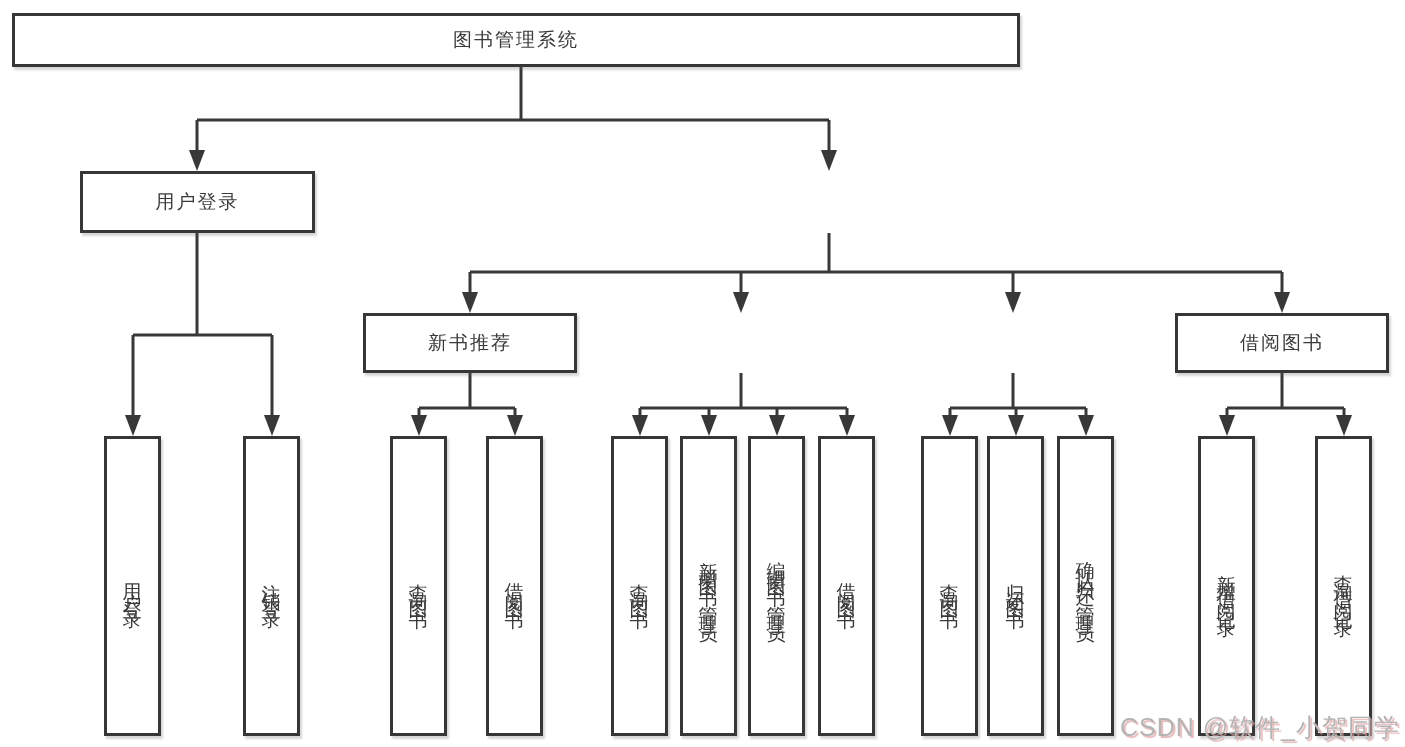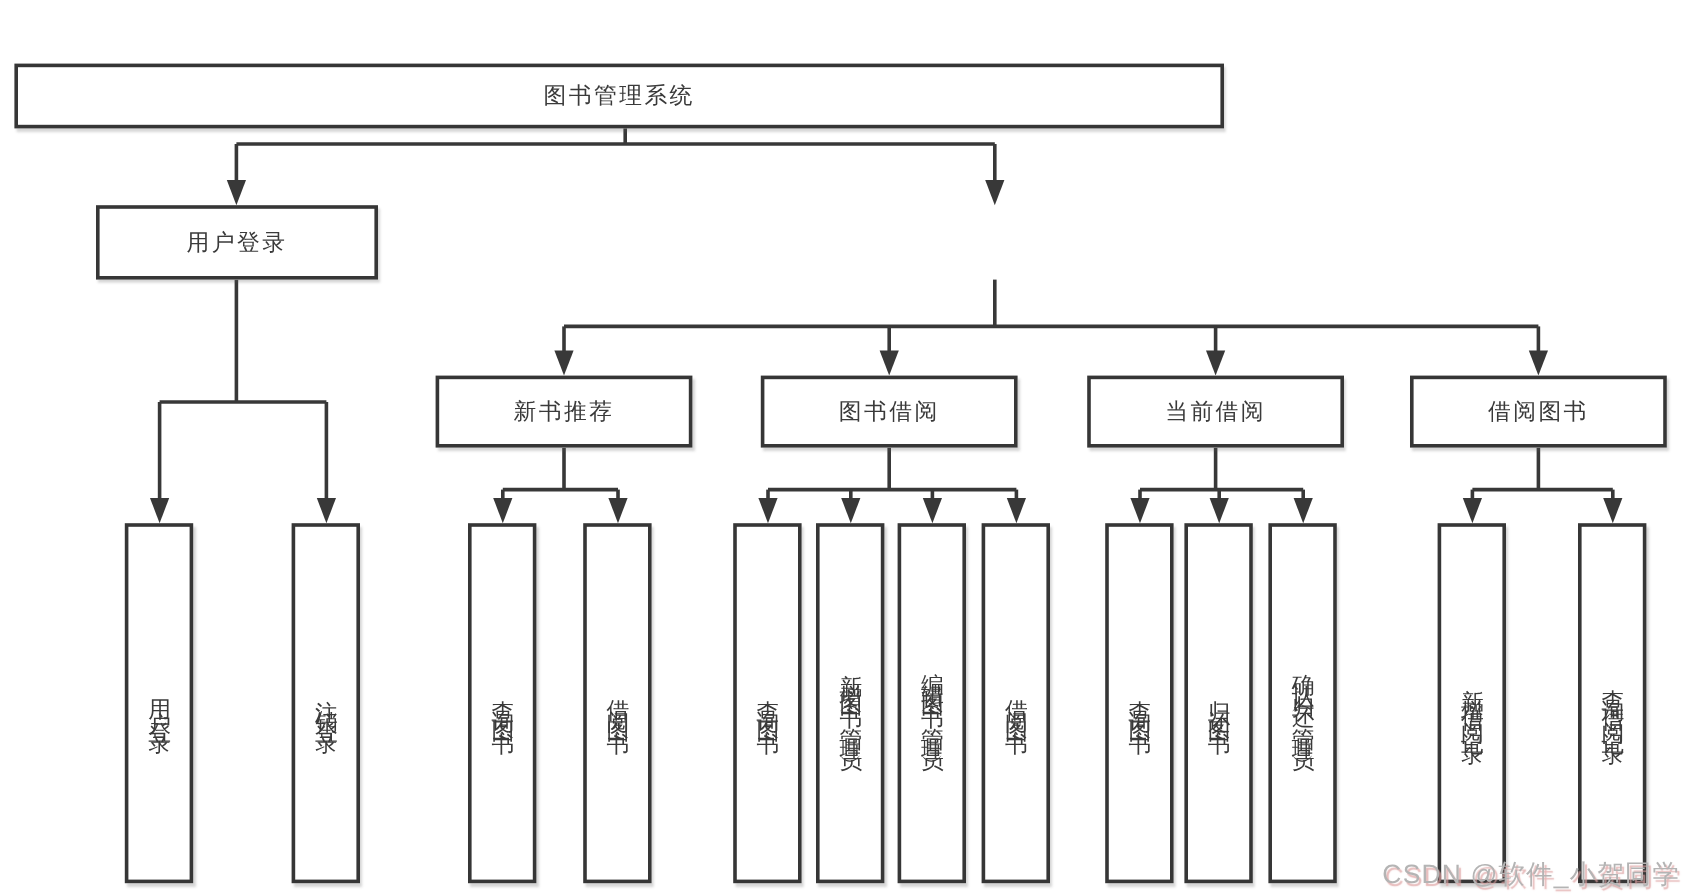--- a/index.html
+++ b/index.html
@@ -24,21 +24,21 @@
     box-sizing: border-box;
     display: flex;
     align-items: center;
     justify-content: center;
     color: #3a3a3a;
     font-size: 19px;
     letter-spacing: 2px;
     z-index: 2;
     box-shadow: 2px 3px 2px rgba(90,90,90,0.25);
   }
-  .node.root   { left: 12px;  top: 13px;  width: 1008px; height: 54px; margin-top: 40px; }
+  .node.root   { left: 12px;  top: 13px;  width: 1008px; height: 54px; }
   .node.lv2a   { left: 80px;  top: 171px; width: 235px;  height: 62px; }
   .node.lv2b   { left: 712px; top: 171px; width: 235px;  height: 62px; }
   .node.lv3    { top: 313px; width: 214px; height: 60px; text-align: right; }
   .leaf {
     position: absolute;
     top: 436px;
     width: 57px;
     height: 300px;
     background: #ffffff;
     border: 3px solid #363636;
@@ -55,21 +55,21 @@
     line-height: 1;
     font-size: 19px;
     letter-spacing: 9px;
     white-space: nowrap;
   }
   .watermark {
     position: absolute;
     right: 5px;
     bottom: 3px;
     z-index: 3;
-    font-size: 22px;
+    font-size: 25px;
     color: #b4b4b4;
     letter-spacing: 1px;
     text-shadow: 2px 2px 1px rgba(222,160,160,0.75);
   }
 </style>
 </head>
 <body>
 
 <div class="stage">
 
@@ -143,26 +143,20 @@
     <span>图书管理系统</span>
   </div>
 
   <div class="node lv2a">
     <span>用户登录</span>
   </div>
 
   <div class="node lv3" style="left:363px">
     <span>新书推荐</span>
   </div>
-  <div class="node lv3" style="left:634px">
-    <span>图书借阅</span>
-  </div>
-  <div class="node lv3" style="left:906px">
-    <span>当前借阅</span>
-  </div>
   <div class="node lv3" style="left:1175px">
     <span>借阅图书</span>
   </div>
 
   <div class="leaf" style="left:104px">
     <span class="vtext">用户登录</span>
   </div>
   <div class="leaf" style="left:243px">
     <span class="vtext">注销登录</span>
   </div>

